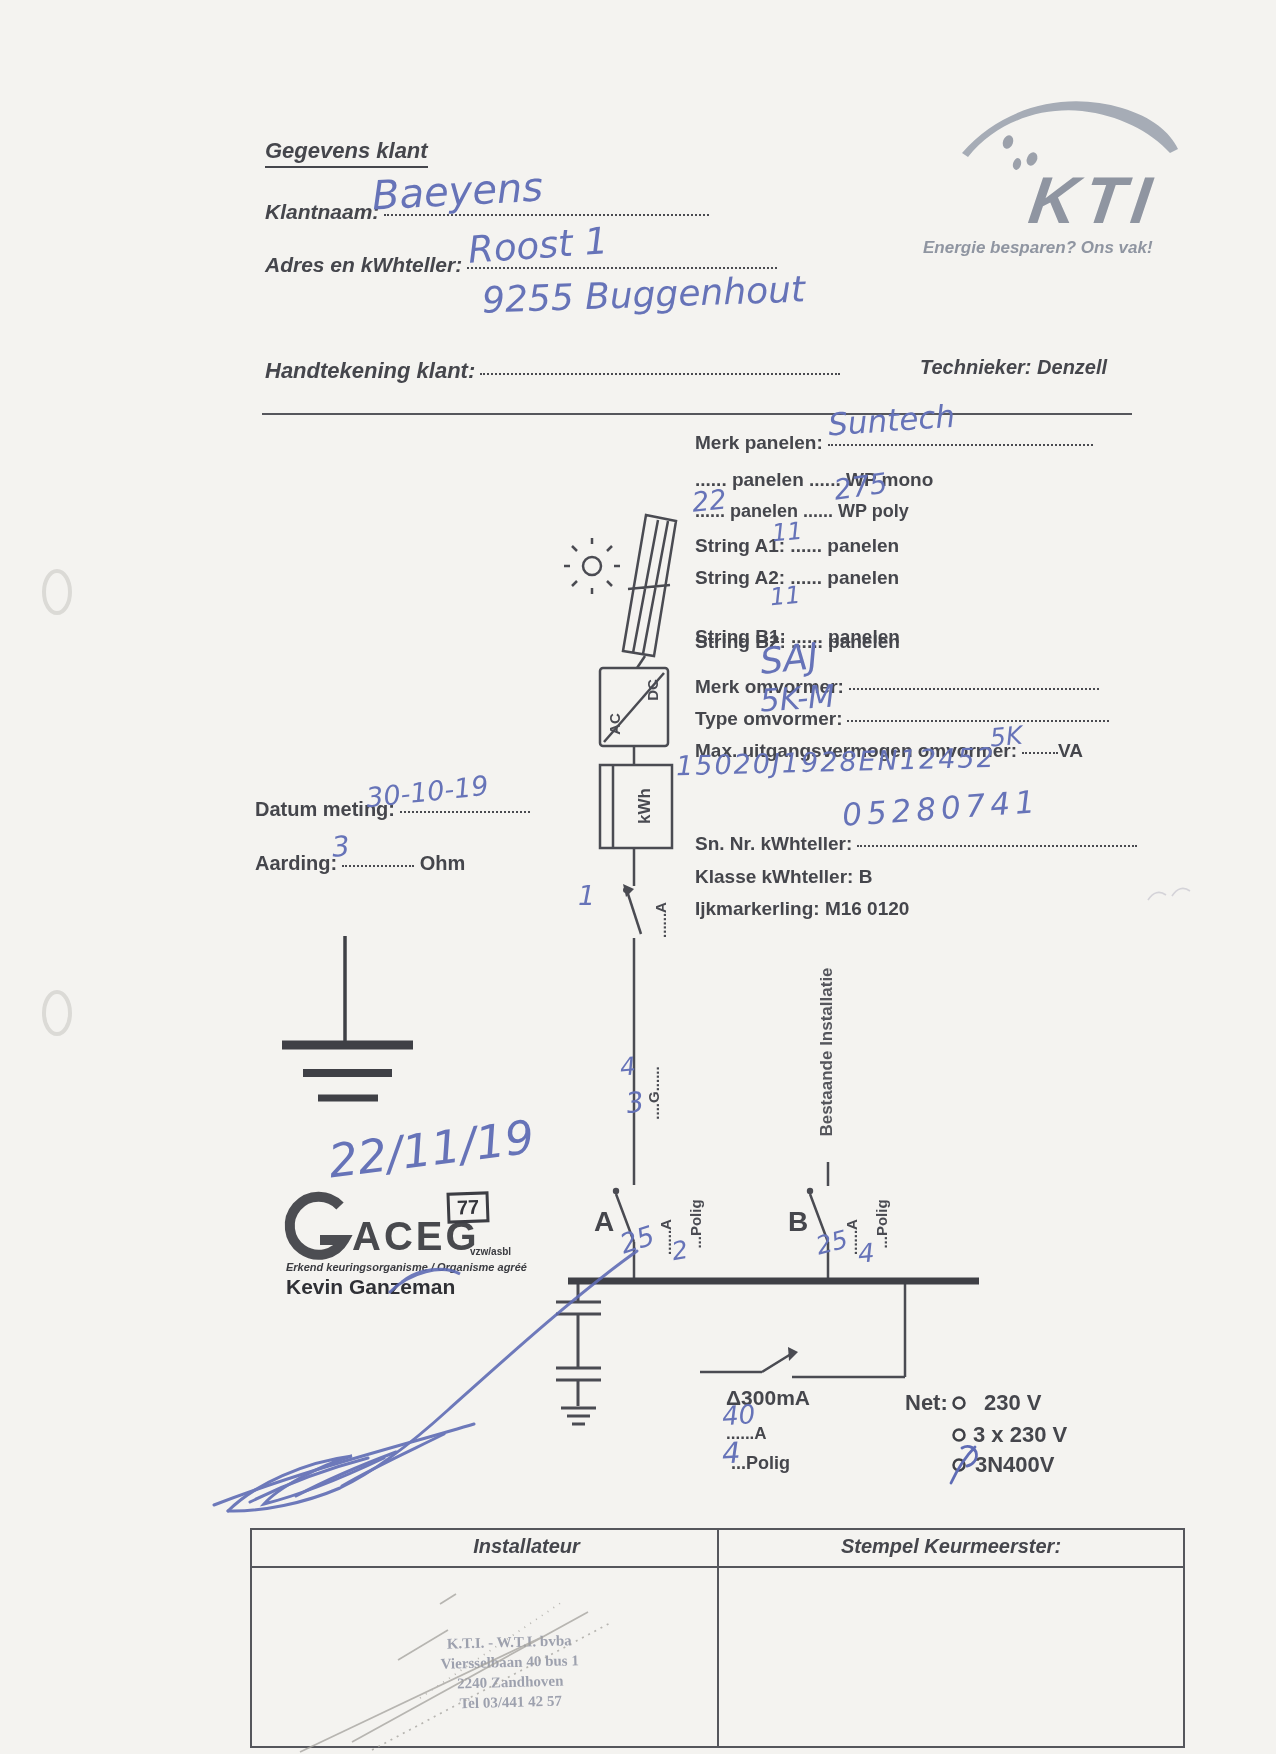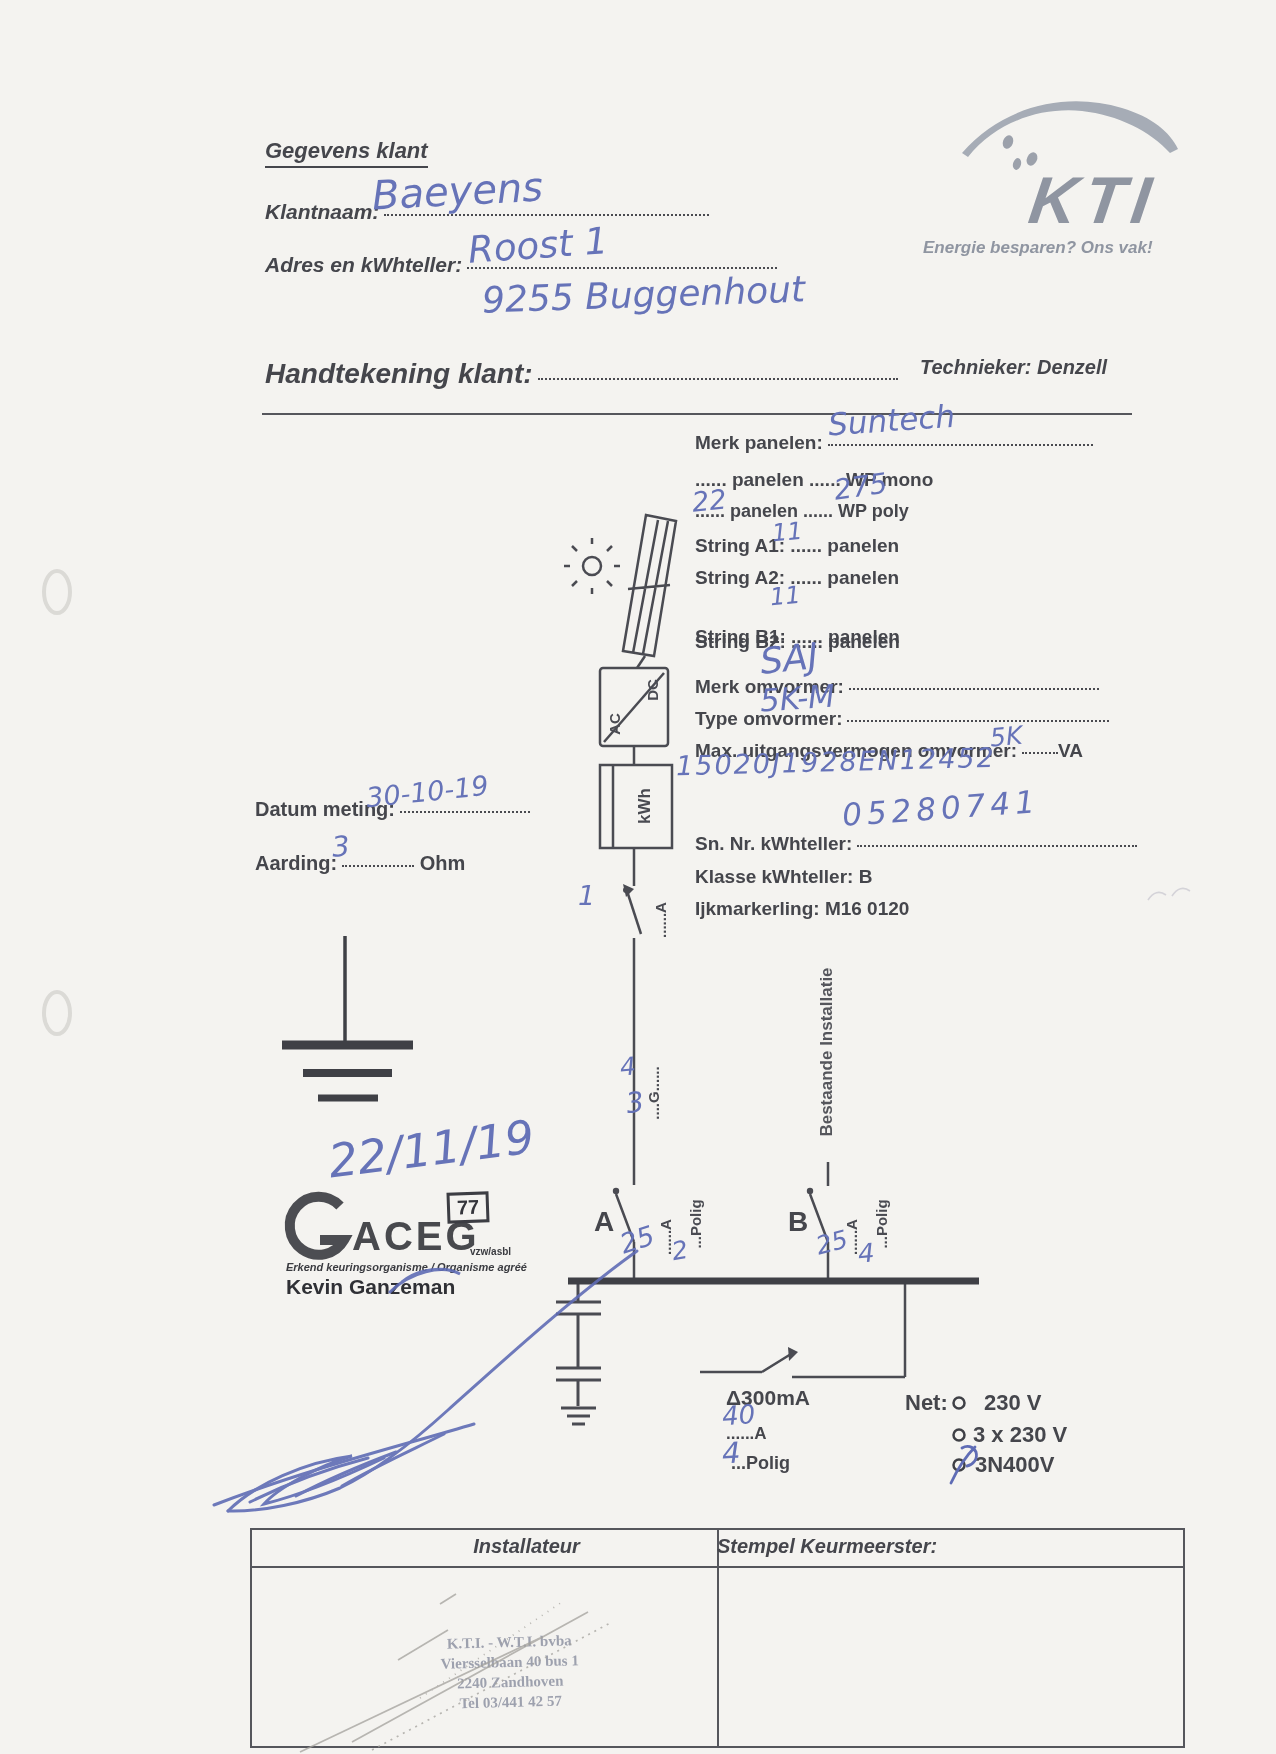--- a/index.html
+++ b/index.html
@@ -102,21 +102,21 @@
   </div>
   <div class="hand" style="left:372px;top:168px;font-size:40px;transform:rotate(-3deg)">Baeyens</div>
 
   <div class="printed it" style="left:265px;top:253px;font-size:21px">
     <span>Adres en kWhteller:</span><span class="dots" style="width:310px"></span>
   </div>
   <div class="hand" style="left:468px;top:224px;font-size:37px;transform:rotate(-4deg)">Roost 1</div>
 
   <div class="hand" style="left:482px;top:274px;font-size:36px;transform:rotate(-2deg)">9255 Buggenhout</div>
 
-  <div class="printed it" style="left:265px;top:358px;font-size:28px">
+  <div class="printed it" style="left:265px;top:358px;font-size:22px">
     <span>Handtekening klant:</span><span class="dots" style="width:360px"></span>
   </div>
   <div class="printed it" style="left:920px;top:356px;font-size:20px">Technieker: Denzell</div>
 
   <div class="abs" style="left:262px;top:413px;width:870px;border-top:2.5px solid #55565c;z-index:2"></div>
 
   <div class="printed it gray" style="left:1030px;top:162px;font-size:66px;letter-spacing:7px;transform:skewX(-8deg);font-weight:bold;z-index:2">KTI</div>
   <div class="printed it gray" style="left:923px;top:238px;font-size:17px;font-weight:600">Energie besparen? Ons vak!</div>
 
   <div class="printed" style="left:695px;top:432px;font-size:19px">
@@ -238,21 +238,21 @@
   <div class="printed" style="left:352px;top:1214px;font-size:40px;letter-spacing:3px;color:#3a3b40;opacity:.92">ACEG</div>
   <div class="printed" style="left:470px;top:1246px;font-size:10px;color:#3a3b40">vzw/asbl</div>
   <div class="printed it" style="left:286px;top:1261px;font-size:11px;color:#3a3b40">Erkend keuringsorganisme / Organisme agréé</div>
   <div class="printed" style="left:286px;top:1275px;font-size:21px;color:#2f3035">Kevin Ganzeman</div>
   <div class="badge" style="left:447px;top:1192px">77</div>
 
   <div class="tblline" style="left:250px;top:1528px;width:935px;height:220px;border:2.5px solid #55565c"></div>
   <div class="tblline" style="left:250px;top:1566px;width:935px;border-top:2.5px solid #55565c"></div>
   <div class="tblline" style="left:717px;top:1528px;height:220px;border-left:2.5px solid #55565c"></div>
   <div class="printed it" style="left:250px;top:1535px;width:553px;text-align:center;font-size:20px">Installateur</div>
-  <div class="printed it" style="left:717px;top:1535px;width:468px;text-align:left;font-size:20px">Stempel Keurmeerster:</div>
+  <div class="printed it" style="left:717px;top:1535px;width:468px;text-align:center;font-size:20px">Stempel Keurmeerster:</div>
 
   <div class="stamp" style="left:398px;top:1632px;width:224px">
     <div>K.T.I. - W.T.I. bvba</div>
     <div>Viersselbaan 40 bus 1</div>
     <div>2240 Zandhoven</div>
     <div>Tel 03/441 42 57</div>
   </div>
 
   <svg class="inklayer" width="1276" height="1754" viewBox="0 0 1276 1754">
 

